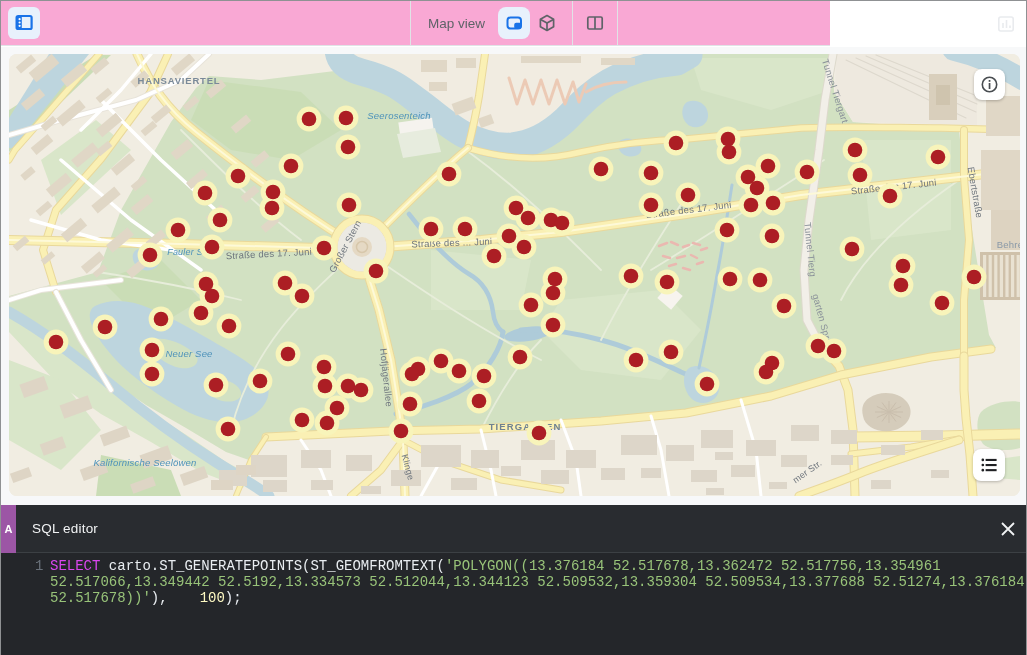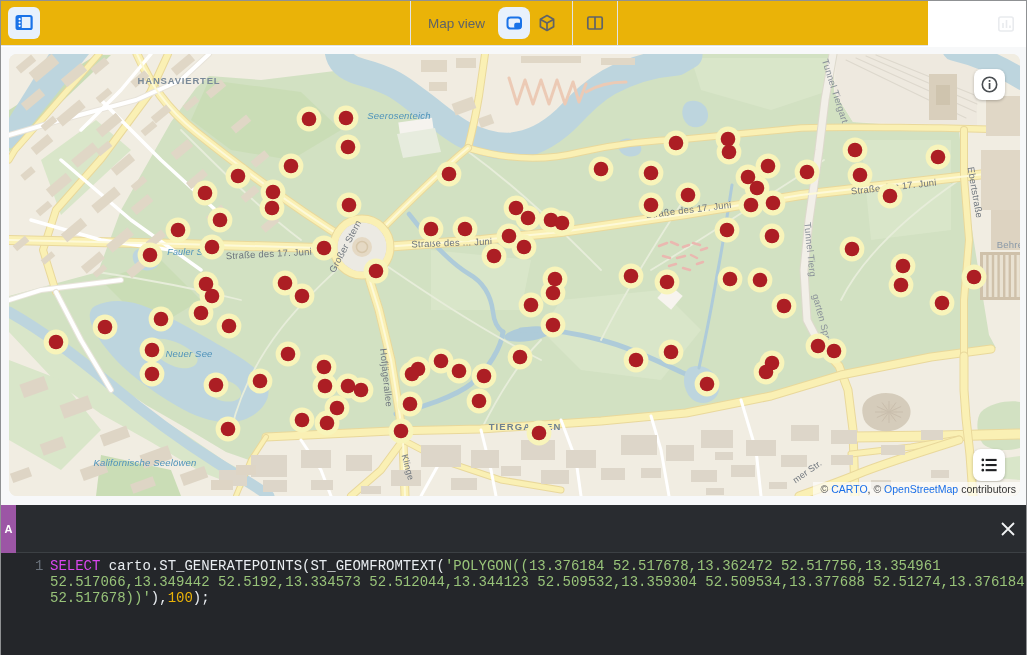--- a/index.html
+++ b/index.html
@@ -1,21 +1,21 @@
 <!DOCTYPE html>
 <html><head>
 <meta charset="utf-8">
 <style>
 * { margin:0; padding:0; box-sizing:border-box; }
 html,body { width:1027px; height:655px; overflow:hidden; background:#fff;
   font-family:"Liberation Sans", sans-serif; }
 #frame { position:relative; width:1027px; height:655px;
   border-top:1px solid #8f9193; border-left:1px solid #8f9193; border-right:1px solid #8f9193; }
 
-#toolbar { position:absolute; left:0; top:0; width:927px; height:45px; background:#eab308;
+#toolbar { position:absolute; left:0; top:0; width:829px; height:45px; background:#f9a8d4;
   border-bottom:1px solid #e0e3e6; }
 #sbtn { position:absolute; left:7px; top:6px; width:32px; height:32px; background:#e8f1fc; border-radius:6px; }
 .vdiv { position:absolute; top:0; width:1px; height:45px; background:#e0e3e6; }
 #mapviewlbl { position:absolute; left:427px; top:0; height:45px; line-height:45px; font-size:13.5px; color:#5f6368; }
 .tbtn { position:absolute; top:6px; width:32px; height:32px; border-radius:8px; }
 
 #mapbg { position:absolute; left:0; top:46px; width:1025px; height:458px; background:#f7f8f9; }
 #map { position:absolute; left:8px; top:53px; width:1011px; height:442px; border-radius:8px;
   overflow:hidden; background:#f0ece1; }
 #infobtn { position:absolute; left:965px; top:15px; width:31px; height:31px; background:#fff;
@@ -35,21 +35,21 @@
 #ptitle { position:absolute; left:31px; top:0; height:48px; line-height:48px; font-size:13.5px;
   color:#f1f3f4; font-weight:400; letter-spacing:.2px;}
 #pclose { position:absolute; right:11.5px; top:17px; width:14px; height:14px; }
 #code { position:absolute; left:0; top:49px; width:100%; padding:4px 0 0 0;
   font-family:"Liberation Mono", monospace; font-size:14px; line-height:16px; color:#e9edf1;
   white-space:pre; }
 #code .ln { position:absolute; left:34px; color:#697079; }
 #code .body { margin-left:49px; }
 .kw { color:#d946ef; }
 .str { color:#98c379; }
-.num { color:#eab308; }
+.num { color:#fef9c3;margin-left:32px; }
 </style>
 </head>
 <body>
 <div id="frame">
 
   <div id="mapbg"></div>
   <div id="map">
     <svg id="mapsvg" width="1011" height="442" viewBox="8 54 1011 442">
         <rect x="8" y="54" width="1011" height="442" rx="0" fill="#f1ede2"></rect>
 <path d="M8,296 L60,282 L97,272 L120,210 L170,122 L195,88 L208,76 L260,80 L342,70 L404,90 L448,120 L480,132 L512,138 L556,122 L600,88 L648,70 L676,58 L690,54 L832,54 L833,92 L852,122 L958,130 L963,178 L975,255 L988,335 L995,348 L930,360 L840,376 L685,414 L480,430 L390,432 L265,438 L248,460 L225,452 L185,428 L145,405 L105,378 L60,345 L25,318 L8,308 Z" fill="#d2e1c2"></path>
@@ -524,21 +524,20 @@
           <g fill="#202124">
             <rect x="8.5" y="9.6" width="2.6" height="2.6" rx="1.2"></rect>
             <rect x="12.6" y="9.9" width="11" height="2.1"></rect>
             <rect x="8.5" y="14.7" width="2.6" height="2.6" rx="1.2"></rect>
             <rect x="12.6" y="15" width="11" height="2.1"></rect>
             <rect x="8.5" y="19.8" width="2.6" height="2.6" rx="1.2"></rect>
             <rect x="12.6" y="20.1" width="11" height="2.1"></rect>
           </g>
         </svg>
     </div>
-    <div id="attrib"><span class="cc">©</span> <a>CARTO</a>, <span class="cc">©</span> <a>OpenStreetMap</a> contributors</div>
   </div>
 
   <div id="toolbar">
     <div id="sbtn">
       <svg width="32" height="32" viewBox="0 0 32 32">
           <g>
             <rect x="8.6" y="9" width="15" height="13" rx="1.6" fill="none" stroke="#1a73e8" stroke-width="2.2"></rect>
             <rect x="8.6" y="9" width="5.2" height="13" rx="1.6" fill="#1a73e8"></rect>
             <circle cx="11.6" cy="12.2" r="1.1" fill="#fff"></circle>
             <circle cx="11.6" cy="15.5" r="1.1" fill="#fff"></circle>
@@ -581,20 +580,21 @@
             <path d="M16.5 20 L16.5 12"></path>
             <path d="M20 20 L20 17.5"></path>
           </g>
         </svg>
     </div>
   </div>
 
   <div id="panel">
     <div id="phead">
       <div id="ptab">A</div>
+      <div id="ptitle">SQL editor</div>
       <svg id="pclose" viewBox="0 0 14 14">
           <path d="M1 1 L13 13 M13 1 L1 13" stroke="#f1f3f4" stroke-width="1.8"></path>
         </svg>
     </div>
     <div id="code"><span class="ln">1</span><div class="body"><span class="kw">SELECT</span> carto.ST_GENERATEPOINTS(ST_GEOMFROMTEXT(<span class="str">'POLYGON((13.376184 52.517678,13.362472 52.517756,13.354961
 52.517066,13.349442 52.5192,13.334573 52.512044,13.344123 52.509532,13.359304 52.509534,13.377688 52.51274,13.376184
 52.517678))'</span>),<span class="num">100</span>);</div></div>
   </div>
 </div>
 

